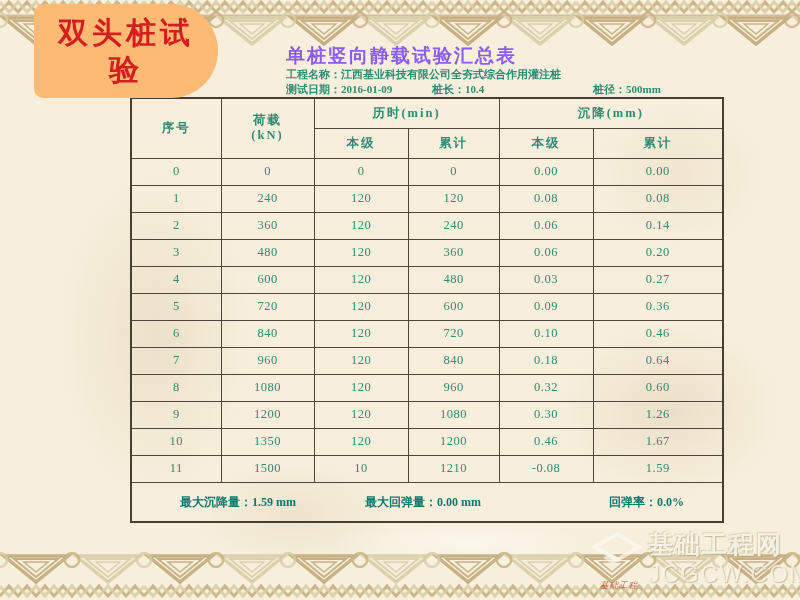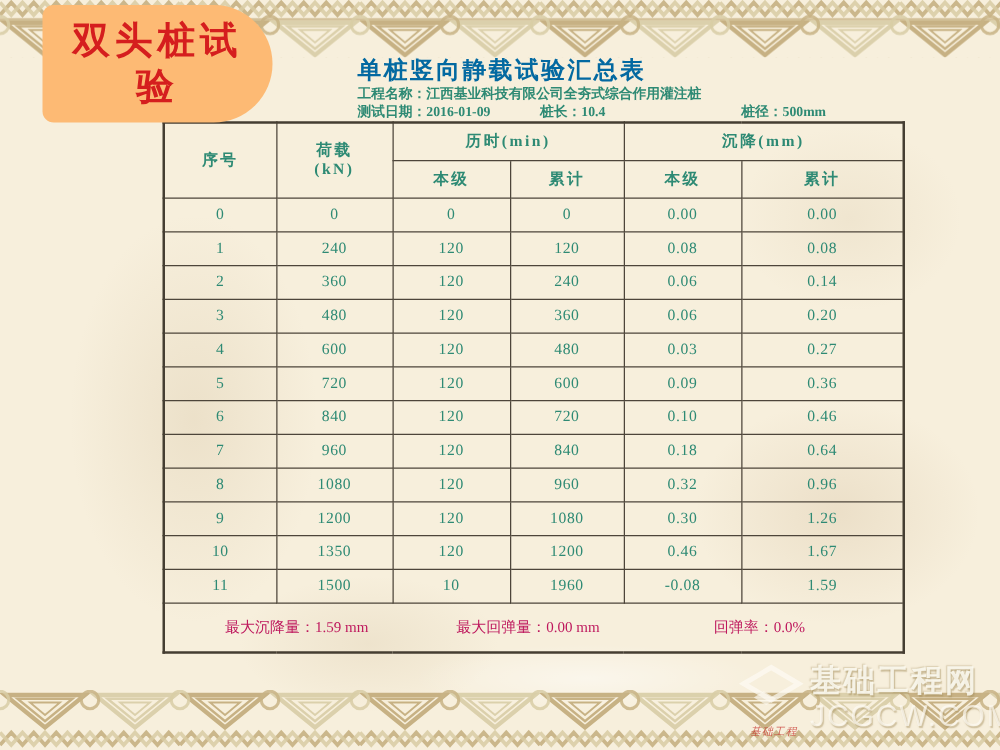--- a/index.html
+++ b/index.html
@@ -28,21 +28,21 @@
     background: #fdba74; border-radius: 10px 52px 52px 10px;
     z-index: 3; display: flex; align-items: center; justify-content: center;
   }
   .callout-text {
     width: 152px; text-align: center; font-size: 30px; font-weight: bold;
     color: #d51e1e; line-height: 1.25; letter-spacing: 4px;
   }
 
   .hdr { position: absolute; z-index: 2; white-space: nowrap; }
   .hdr-title { left: 286px; top: 43px; font-size: 19px; font-weight: bold;
-               color: #0369a1; letter-spacing: 2px; }
+               color: #8b5cf6; letter-spacing: 2px; }
   .hdr-sub   { font-size: 11px; font-weight: bold; color: #2e8a74; }
   .hdr-red   { color: #d51e1e; }
   .pos-project  { left: 286px; top: 67px; }
   .pos-pileno   { left: 593px; top: 67px; }
   .pos-date     { left: 286px; top: 82px; }
   .pos-length   { left: 432px; top: 82px; }
   .pos-diameter { left: 593px; top: 82px; }
 
   .data-table {
     position: absolute; left: 130px; top: 97px; width: 592px; z-index: 2;
@@ -55,23 +55,23 @@
   }
   .data-table thead tr { height: 30px; }
   .data-table thead th { font-weight: bold; letter-spacing: 2px; }
   .th-load { white-space: pre-line; line-height: 1.25; letter-spacing: 0; }
   .data-table tbody tr { height: 27px; }
   .data-table tbody td { font-weight: normal; letter-spacing: 0.5px; }
   .data-table tfoot tr { height: 40px; }
   .summary-cell { position: relative; }
   .summary-item {
     position: absolute; top: 50%; transform: translateY(-50%);
-    font-size: 12px; font-weight: normal; color: #be185d; white-space: nowrap;
-  }
-  .sum1 { left: 48px; } .sum2 { left: 233px; } .sum3 { left: 439px; }
+    font-size: 12px; font-weight: bold; color: #0f766e; white-space: nowrap;
+  }
+  .sum1 { left: 48px; } .sum2 { left: 233px; } .sum3 { left: 477px; }
 
   .watermark {
     position: absolute; left: 588px; top: 528px; width: 206px; height: 62px;
     z-index: 5; display: flex; align-items: flex-start;
   }
   .wm-logo-wrap { position: relative; width: 58px; height: 60px; flex: none; }
   .wm-caption {
     position: absolute; left: 12px; top: 42px; font-size: 8.5px; font-style: italic;
     color: rgba(196,44,38,0.75); letter-spacing: 1px; white-space: nowrap; margin-top: 10px;
   }
@@ -244,21 +244,21 @@
           <td>840</td>
           <td>0.18</td>
           <td>0.64</td>
         </tr>
         <tr>
           <td>8</td>
           <td>1080</td>
           <td>120</td>
           <td>960</td>
           <td>0.32</td>
-          <td>0.96</td>
+          <td>0.60</td>
         </tr>
         <tr>
           <td>9</td>
           <td>1200</td>
           <td>120</td>
           <td>1080</td>
           <td>0.30</td>
           <td>1.26</td>
         </tr>
         <tr>
@@ -266,21 +266,21 @@
           <td>1350</td>
           <td>120</td>
           <td>1200</td>
           <td>0.46</td>
           <td>1.67</td>
         </tr>
         <tr>
           <td>11</td>
           <td>1500</td>
           <td>10</td>
-          <td>1960</td>
+          <td>1210</td>
           <td>-0.08</td>
           <td>1.59</td>
         </tr>
       </tbody>
     <tfoot>
       <tr>
         <td colspan="6" class="summary-cell">
           <span class="summary-item sum1">最大沉降量：1.59 mm</span>
           <span class="summary-item sum2">最大回弹量：0.00 mm</span>
           <span class="summary-item sum3">回弹率：0.0%</span>

